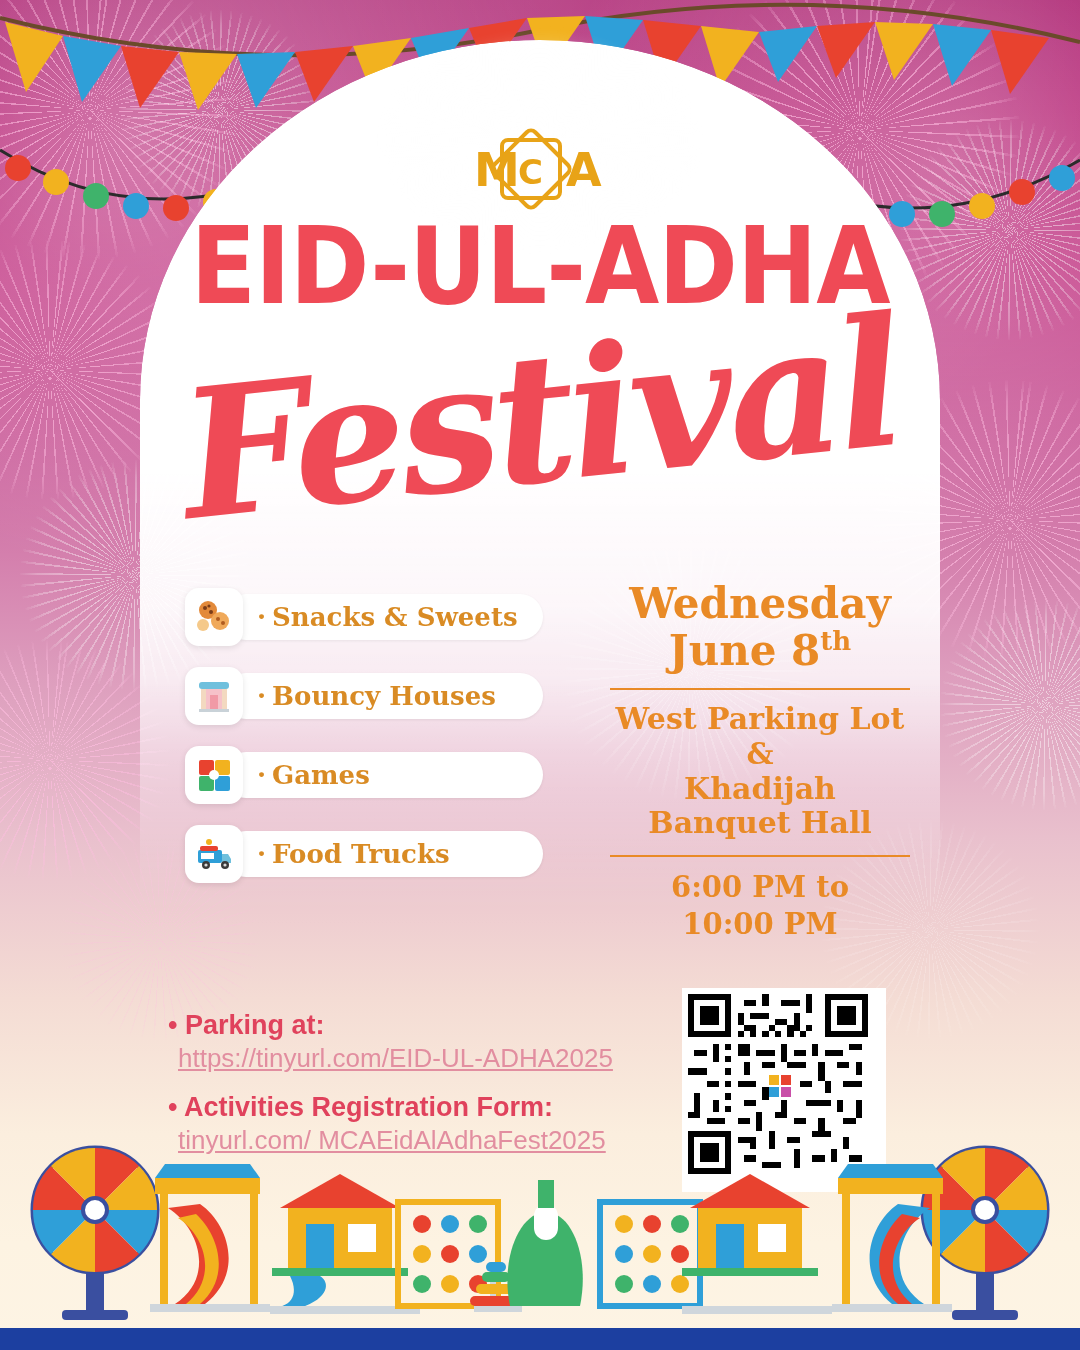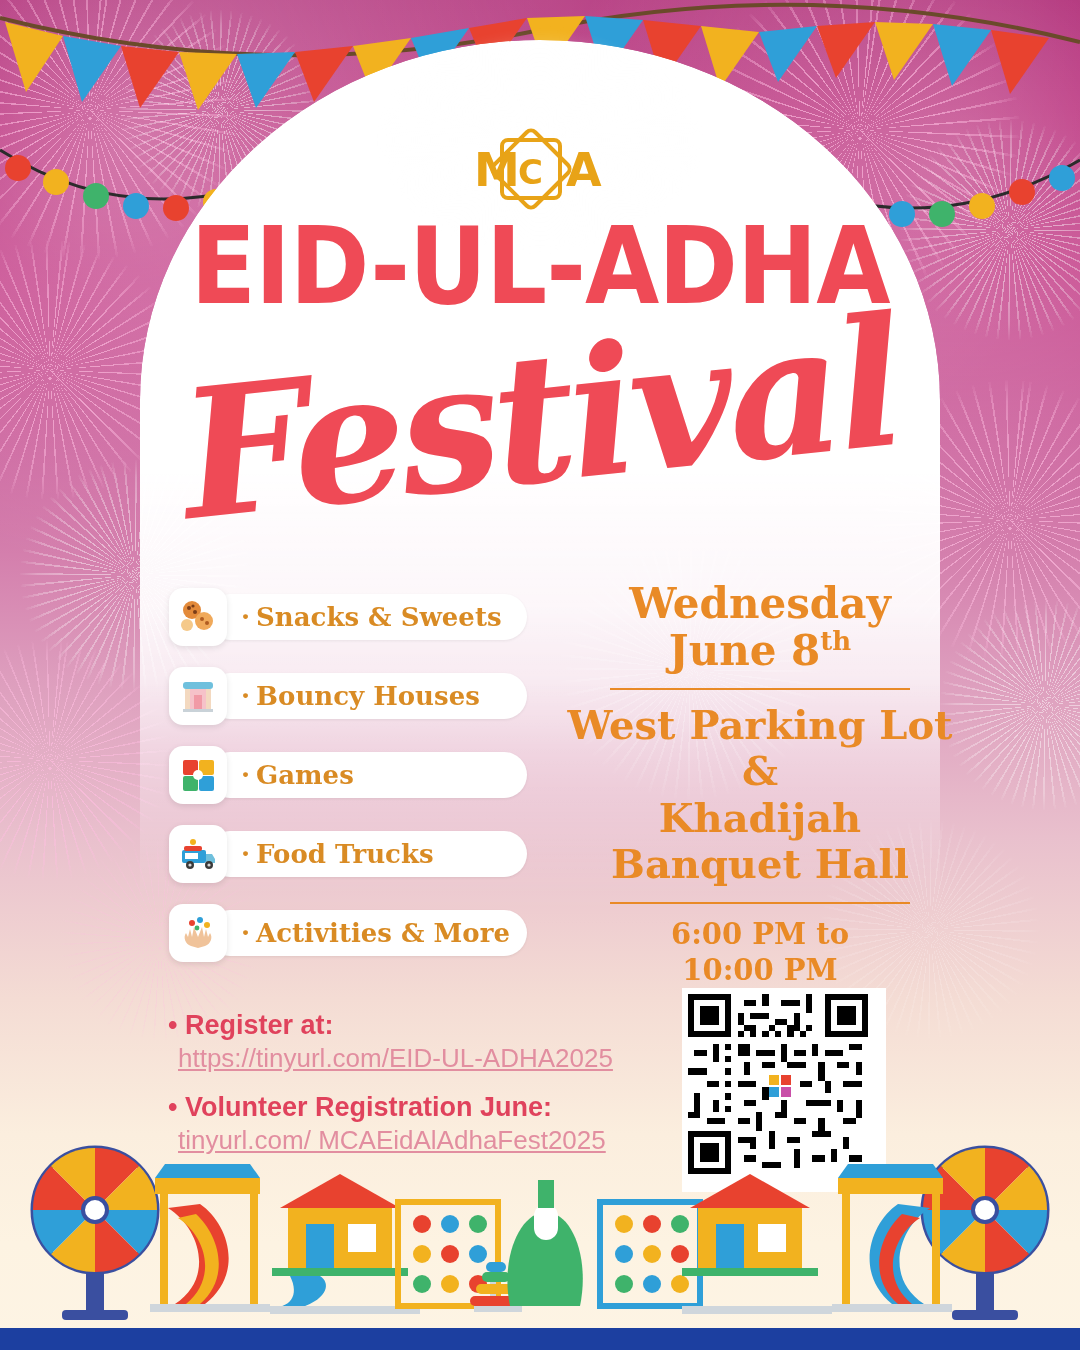--- a/index.html
+++ b/index.html
@@ -126,21 +126,21 @@
     font-size: 178px;
     color: #ef4a56;
     line-height: 1;
     letter-spacing: -6px;
     transform: rotate(-6deg);
   }
 
   
   .features {
     position: absolute;
-    left: 169px;
+    left: 185px;
     top: 590px;
     width: 360px;
   }
   .feature {
     position: relative;
     height: 54px;
     margin-bottom: 25px;
     display: flex;
     align-items: center;
   }
@@ -190,21 +190,21 @@
     font-weight: 700;
   }
   .details .date { font-size: 42px; line-height: 1.12; }
   .details .date .sup { font-size: 26px; vertical-align: super; }
   .details hr {
     border: none;
     border-top: 2px solid #e98a26;
     width: 300px;
     margin: 14px auto 12px auto;
   }
-  .details .place { font-size: 40px; line-height: 1.16; }
+  .details .place { font-size: 30px; line-height: 1.16; }
   .details .time { font-size: 29px; line-height: 1.25; }
 
   
   .register {
     position: absolute;
     left: 168px;
     top: 1010px;
     width: 520px;
     font-family: "Liberation Sans", sans-serif;
   }
@@ -389,33 +389,20 @@
           <circle cx="12" cy="31" r="4" fill="#3a3a3a"></circle>
           <circle cx="31" cy="31" r="4" fill="#3a3a3a"></circle>
           <circle cx="12" cy="31" r="1.6" fill="#d8d8d8"></circle>
           <circle cx="31" cy="31" r="1.6" fill="#d8d8d8"></circle>
           <circle cx="15" cy="8" r="3" fill="#f2b21f"></circle>
         </svg>
       </div>
       <div class="label"><span class="dot">·</span><span>Food Trucks</span></div>
     </div>
 
-    <div class="feature">
-      <div class="pill"></div>
-      <div class="icon-box">
-        <svg width="40" height="40" viewBox="0 0 40 40">
-          <path d="M8,20 C5,24 7,31 13,33 L20,35 L27,33 C33,31 35,24 32,20 L30,24 L28,16 L26,24 L24,14 L20,24 L16,14 L14,24 L12,16 L10,24 Z" fill="#f0c39a"></path>
-          <circle cx="14" cy="10" r="3" fill="#e8422f"></circle>
-          <circle cx="22" cy="7" r="3" fill="#2f9fd8"></circle>
-          <circle cx="29" cy="12" r="3" fill="#f2b21f"></circle>
-          <circle cx="19" cy="15" r="2.4" fill="#3fb36b"></circle>
-        </svg>
-      </div>
-      <div class="label"><span class="dot">·</span><span>Activities &amp; More</span></div>
-    </div>
 
   </div>
 
   <div class="details">
     <div class="date">
       <span>Wednesday</span><br>
       <span>June 8</span><span class="sup">th</span>
     </div>
     <hr>
     <div class="place">
@@ -425,23 +412,23 @@
       <span>Banquet Hall</span>
     </div>
     <hr>
     <div class="time">
       <span>6:00 PM to</span><br>
       <span>10:00 PM</span>
     </div>
   </div>
 
   <div class="register">
-    <div class="reg-head">• Register at:</div>
+    <div class="reg-head">• Parking at:</div>
     <a class="reg-link" href="#">https://tinyurl.com/EID-UL-ADHA2025</a>
-    <div class="reg-head">• Volunteer Registration June:</div>
+    <div class="reg-head">• Activities Registration Form:</div>
     <a class="reg-link" href="#">tinyurl.com/ MCAEidAlAdhaFest2025</a>
   </div>
 
   <div class="qr">
     <svg width="180" height="180" viewBox="0 0 29 29" shape-rendering="crispEdges">
       <rect width="29" height="29" fill="#ffffff"></rect>
       <g fill="#000000">
 
         <rect x="0" y="0" width="7" height="1"></rect>
           <rect x="0" y="6" width="7" height="1"></rect>

